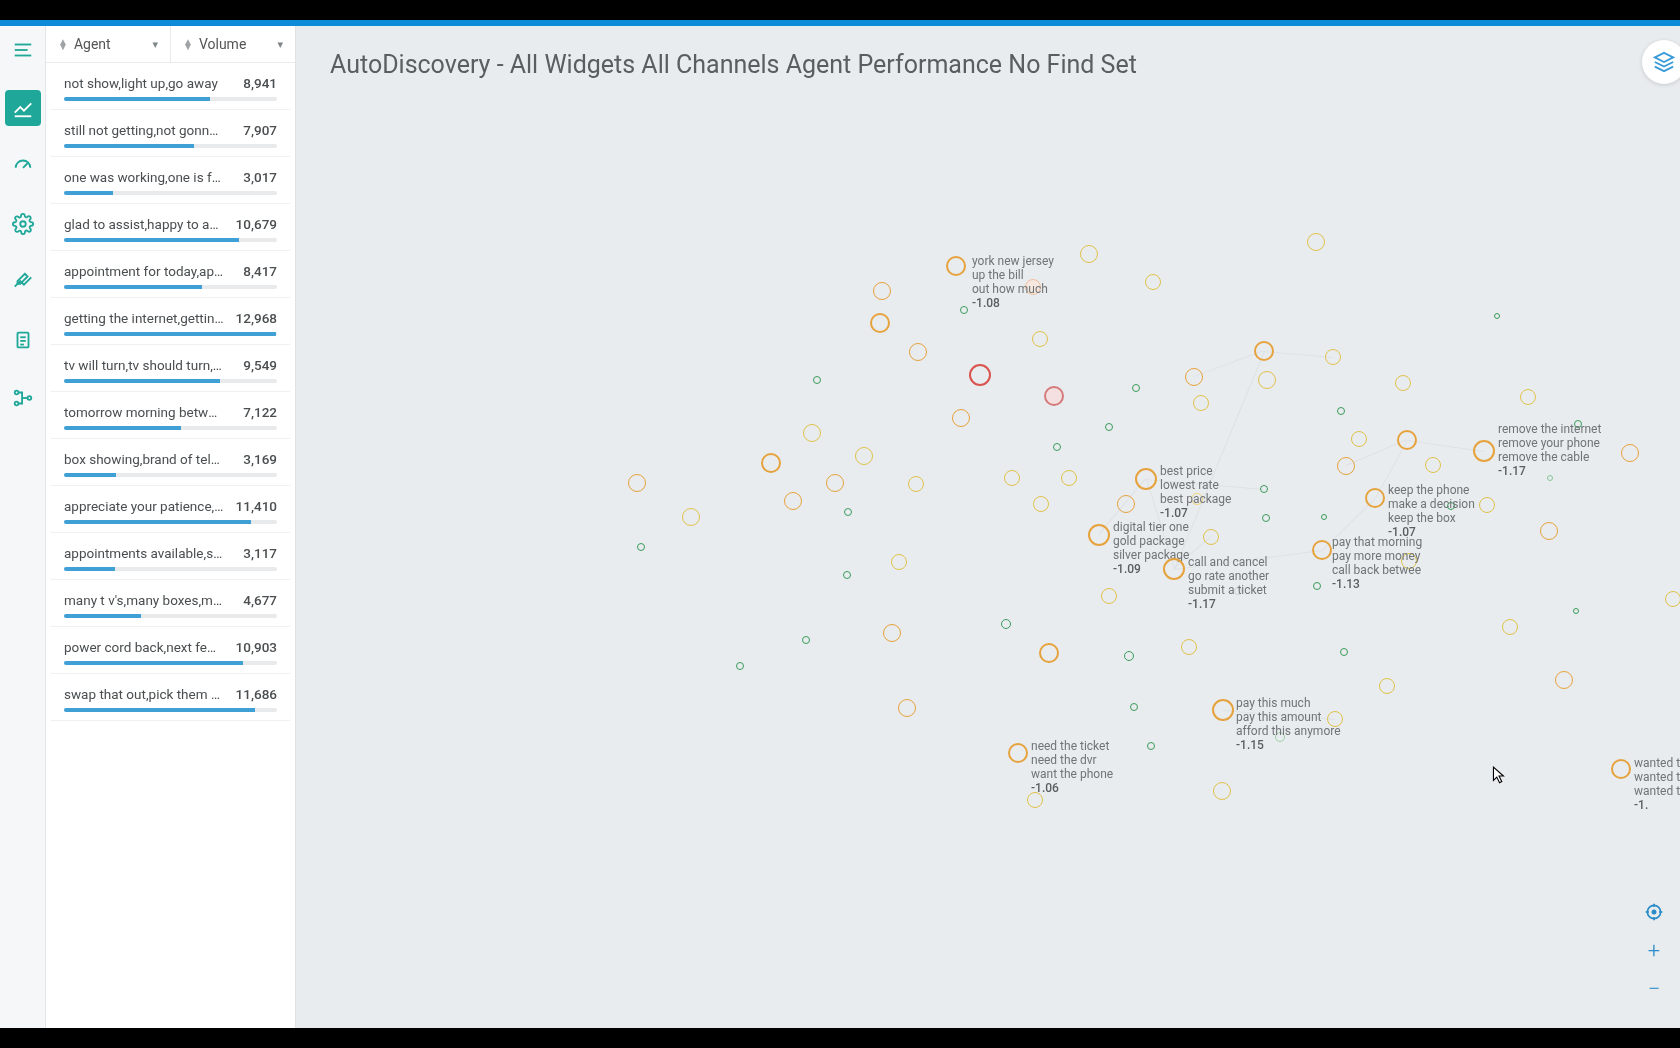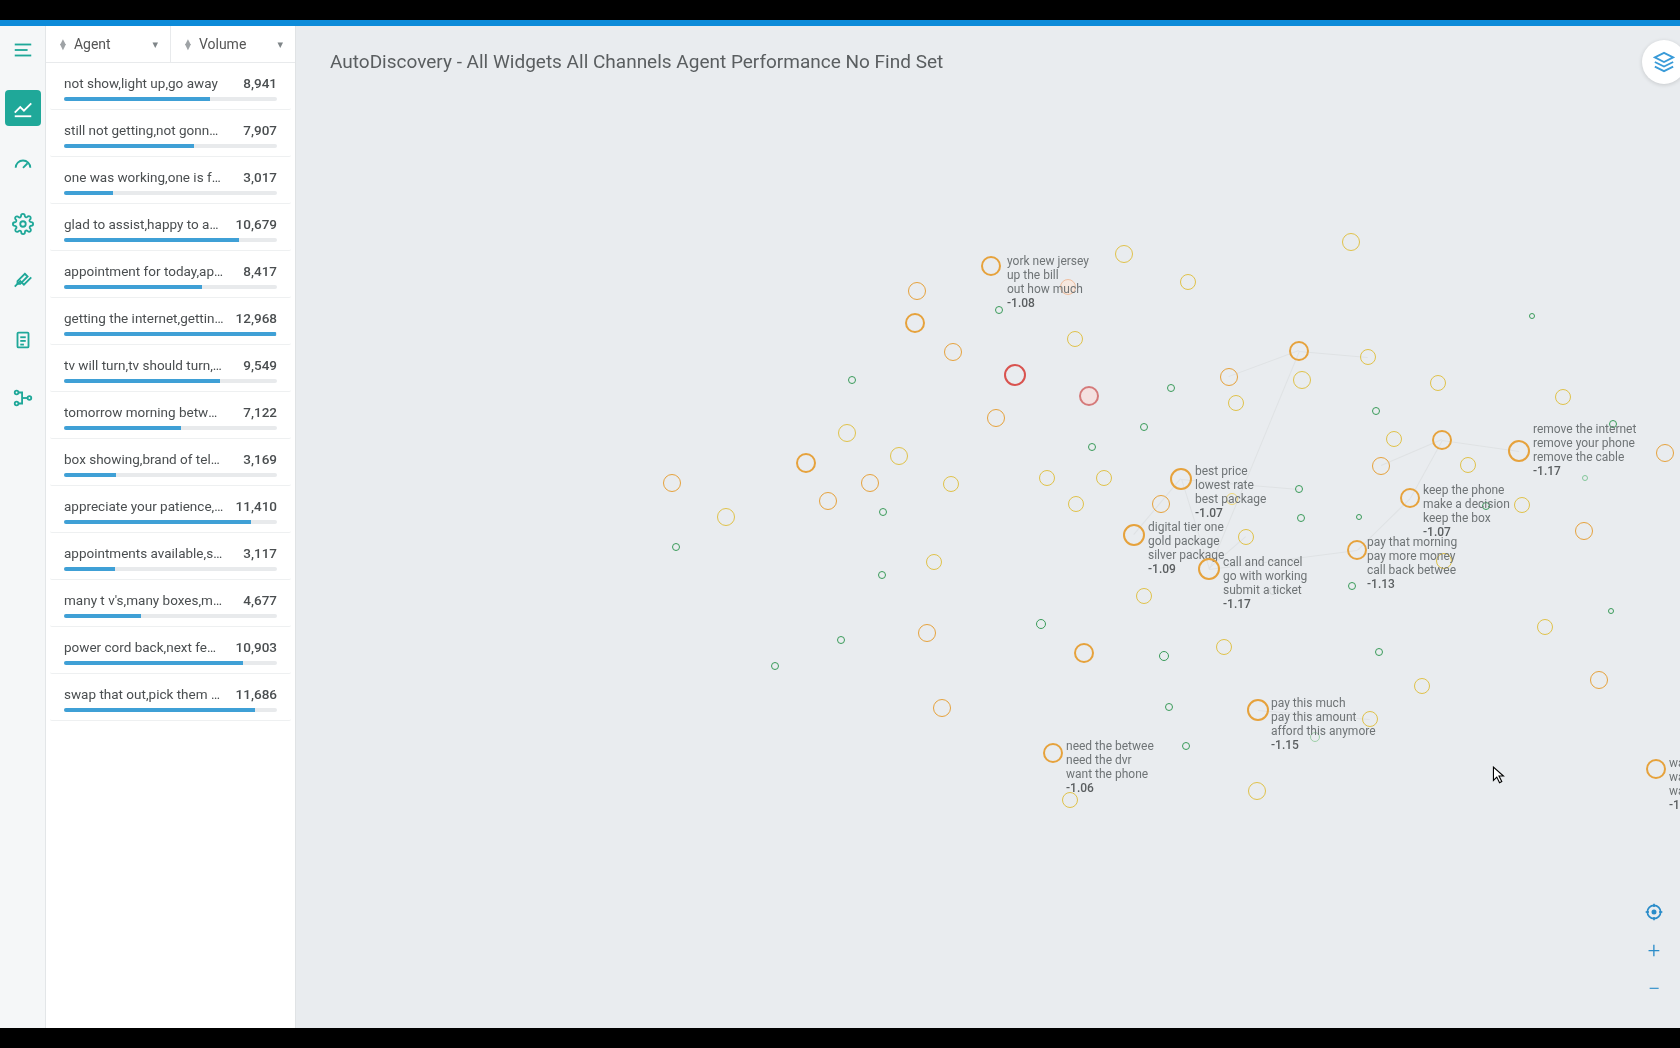--- a/index.html
+++ b/index.html
@@ -33,22 +33,22 @@
   .topic-list { flex: 1; overflow-y: auto; }
   .topic-item { padding: 10px 14px 8px 14px; border-bottom: 1px solid #eef0f1; cursor: pointer; margin: 2px 4px; border-radius: 2px; }
   .topic-row { display: flex; justify-content: space-between; align-items: baseline; margin-bottom: 6px; }
   .topic-label { font-size: 13.5px; color: #4a4e50; white-space: nowrap; overflow: hidden; text-overflow: ellipsis; max-width: 160px; }
   .topic-count { font-size: 13.5px; color: #4a4e50; font-weight: 500; }
   .topic-bar { height: 4px; background: #e8eaec; border-radius: 2px; overflow: hidden; }
   .topic-bar-fill { height: 100%; background: #3fa0d6; }
 
   
   .canvas-wrap { flex: 1; position: relative; background: #e9ecef; }
-  .canvas-title { position: absolute; top: 24px; left: 34px; font-size: 19px; color: #5a5e60; }
-  .canvas { position: absolute; inset: 0; margin-left: 35px; }
+  .canvas-title { position: absolute; top: 24px; left: 34px; font-size: 25px; color: #5a5e60; }
+  .canvas { position: absolute; inset: 0; }
 
   .layers-btn { position: absolute; top: 14px; right: -6px; width: 44px; height: 44px; background: #fff; border-radius: 50%; box-shadow: 0 1px 4px rgba(0,0,0,0.15); display: flex; align-items: center; justify-content: center; color: #3a9bd8; cursor: pointer; }
   .controls { position: absolute; right: 10px; bottom: 24px; display: flex; flex-direction: column; gap: 6px; }
   .ctrl-btn { width: 32px; height: 32px; background: transparent; display: flex; align-items: center; justify-content: center; color: #2a8cc9; font-size: 22px; cursor: pointer; }
 
   
   .node { position: absolute; border-radius: 50%; border-style: solid; background: rgba(255,255,255,0); }
   .node-label { position: absolute; font-size: 12px; color: #6f7476; line-height: 14px; white-space: nowrap; }
   .node-label .score { color: #5a5e60; font-weight: 500; }
   .edge { position: absolute; background: #dfe2e4; height: 1px; transform-origin: 0 0; }
@@ -381,34 +381,34 @@
           <div class="node" style="left: 792px; top: 498px; width: 22px; height: 22px; border-color: rgb(230, 162, 60); border-width: 2.42px;"></div>
           <div class="node-label" style="left: 817px; top: 494px;">
             <div>digital tier one</div>
             <div>gold package</div>
             <div>silver package</div>
             <div class="score">-1.09</div>
           </div>
           <div class="node" style="left: 867px; top: 532px; width: 22px; height: 22px; border-color: rgb(230, 162, 60); border-width: 2.42px;"></div>
           <div class="node-label" style="left: 892px; top: 529px;">
             <div>call and cancel</div>
-            <div>go with working</div>
+            <div>go rate another</div>
             <div>submit a ticket</div>
             <div class="score">-1.17</div>
           </div>
           <div class="node" style="left: 916px; top: 673px; width: 22px; height: 22px; border-color: rgb(230, 162, 60); border-width: 2.42px;"></div>
           <div class="node-label" style="left: 940px; top: 670px;">
             <div>pay this much</div>
             <div>pay this amount</div>
             <div>afford this anymore</div>
             <div class="score">-1.15</div>
           </div>
           <div class="node" style="left: 712px; top: 717px; width: 20px; height: 20px; border-color: rgb(230, 162, 60); border-width: 2.2px;"></div>
           <div class="node-label" style="left: 735px; top: 713px;">
-            <div>need the betwee</div>
+            <div>need the ticket</div>
             <div>need the dvr</div>
             <div>want the phone</div>
             <div class="score">-1.06</div>
           </div>
           <div class="node" style="left: 1016px; top: 514px; width: 20px; height: 20px; border-color: rgb(230, 162, 60); border-width: 2.2px;"></div>
           <div class="node-label" style="left: 1036px; top: 509px;">
             <div>pay that morning</div>
             <div>pay more money</div>
             <div>call back betwee</div>
             <div class="score">-1.13</div>

